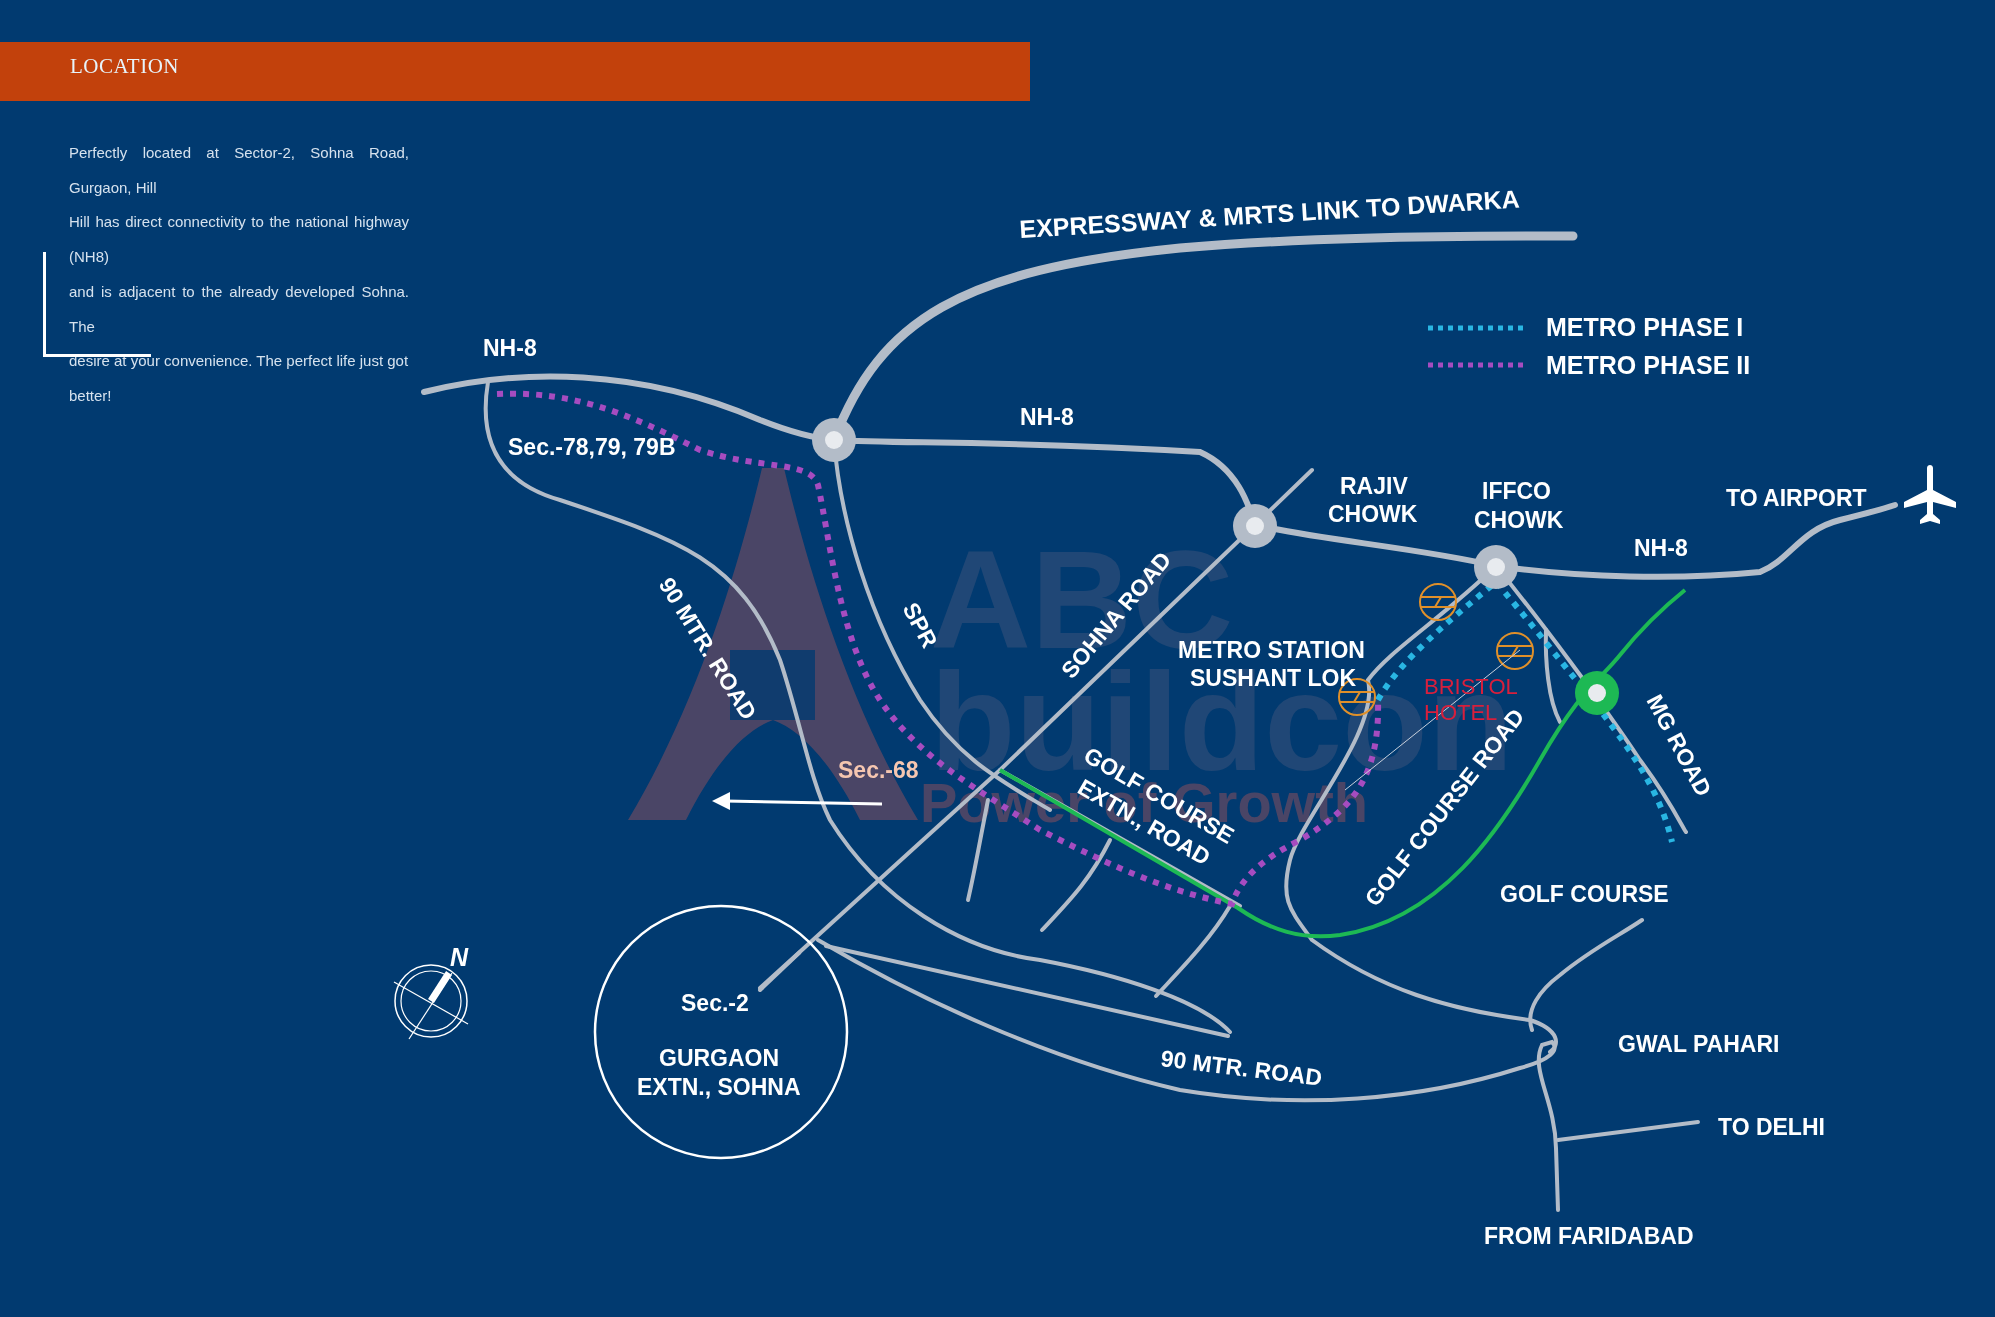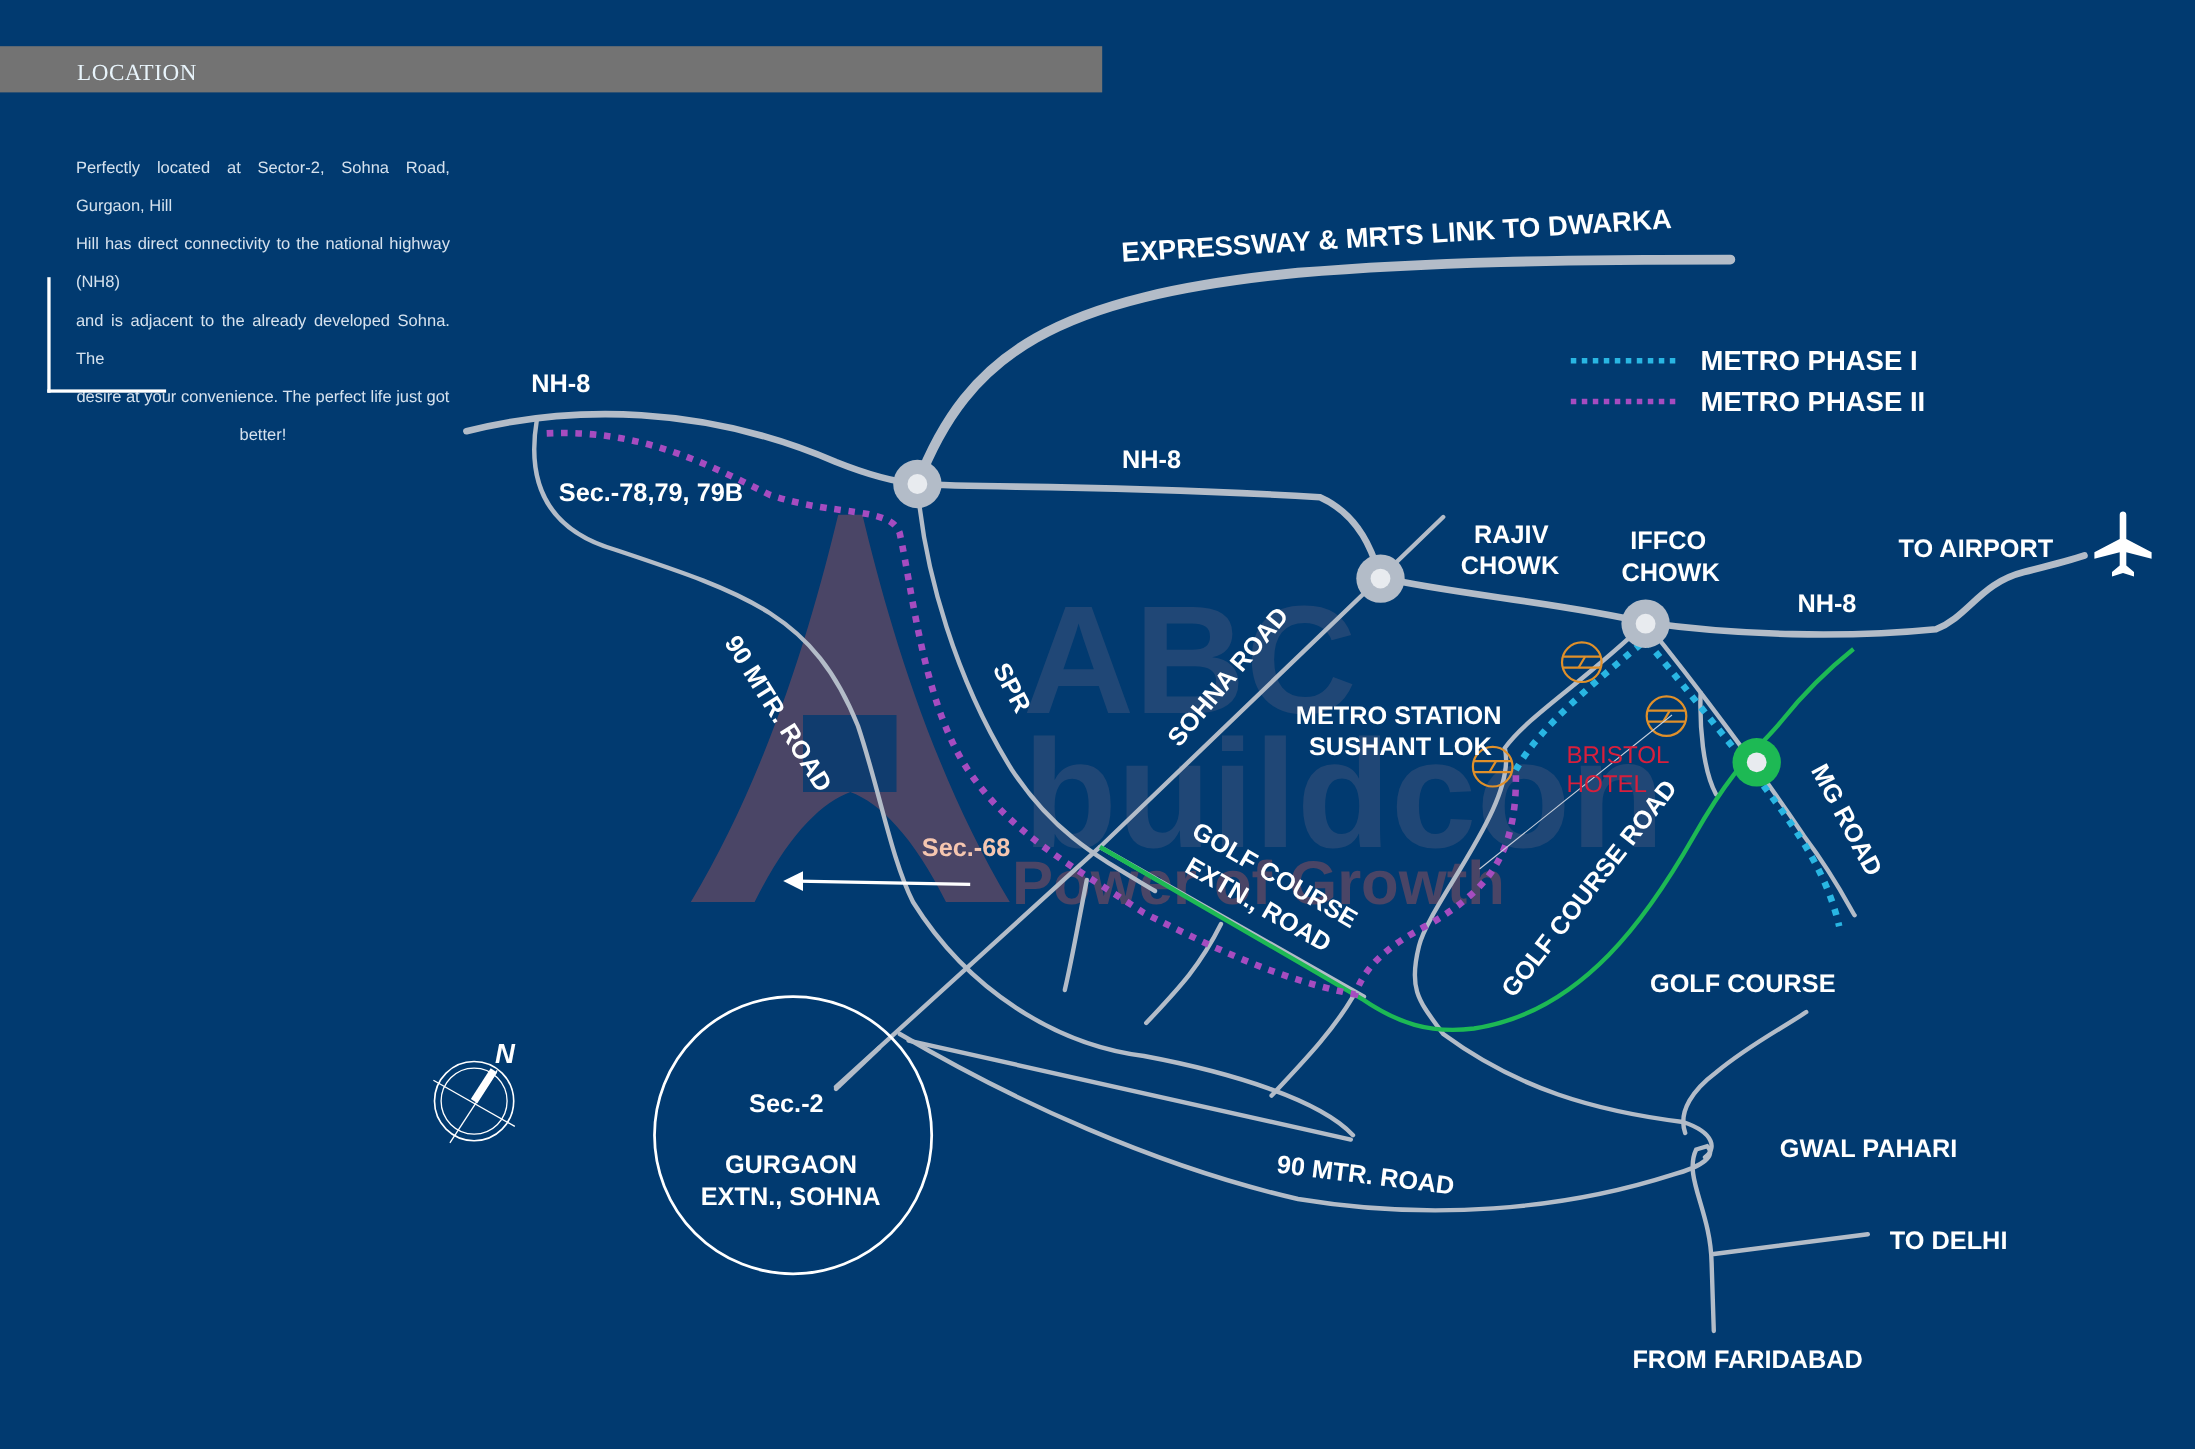--- a/index.html
+++ b/index.html
@@ -1,18 +1,18 @@
 <!DOCTYPE html>
 <html><head>
 <meta charset="utf-8">
 <style>
   html, body { margin:0; padding:0; }
   body { width:1995px; height:1317px; background:#013a70; overflow:hidden; position:relative;
          font-family:"Liberation Sans", sans-serif; }
-  .header-bar { position:absolute; left:0; top:42px; width:1002px; height:42px; background:#737373; }
+  .header-bar { position:absolute; left:0; top:42px; width:1002px; height:59px; background:#c2410c;padding-left:28px; }
   .header-title { position:absolute; left:70px; top:12px; color:#e8f4fb; font-family:"Liberation Serif", serif;
                   font-size:21px; letter-spacing:0.5px; }
   .desc { position:absolute; left:69px; top:136px; width:340px; color:#d6e2ee; font-size:15px;
           line-height:34.7px; text-align:justify; }
   .desc p { margin:0; }
   .bracket { position:absolute; left:43px; top:252px; width:105px; height:102px;
              border-left:3px solid #fff; border-bottom:3px solid #fff; }
   svg.map { position:absolute; left:0; top:0; }
   .lbl { fill:#ffffff; font-family:"Liberation Sans", sans-serif; font-weight:bold; font-size:25px; }
   .lbl-md { font-size:23px; }
@@ -24,21 +24,21 @@
 <body>
 
 <div class="header-bar">
   <div class="header-title">LOCATION</div>
 </div>
 
 <div class="desc">
   <p>Perfectly located at Sector-2,  Sohna Road, Gurgaon, Hill</p>
   <p>Hill has direct connectivity to the national highway (NH8)</p>
   <p>and is adjacent to the already developed Sohna. The</p>
-  <p style="text-align:center">desire at your convenience. The perfect life just got better!</p>
+  <p style="text-align:left">desire at your convenience. The perfect life just got better!</p>
 </div>
 <div class="bracket"></div>
 
 <svg class="map" width="1995" height="1317" viewBox="0 0 1995 1317">
 
   <g>
     <path d="M628,820 C700,700 740,560 762,468 L784,468 C806,560 846,700 918,820 L860,820 C830,760 800,730 773,720 C746,730 716,760 686,820 Z" fill="#6a4a62" opacity="0.7"></path>
     <rect x="730" y="650" width="85" height="70" fill="#013a70" opacity="0.8"></rect>
     <text class="wm" x="930" y="648" font-size="140">ABC</text>
     <text class="wm" x="930" y="770" font-size="140">buildcon</text>

